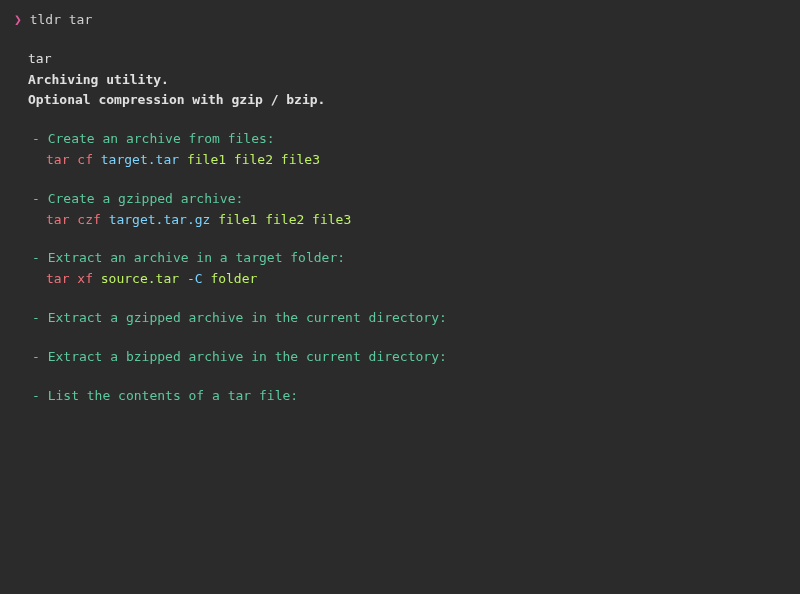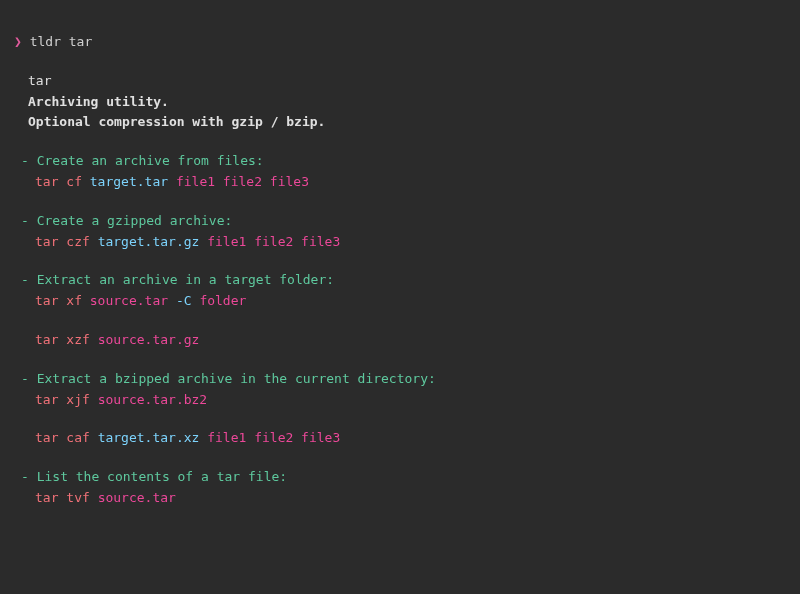--- a/index.html
+++ b/index.html
@@ -12,61 +12,60 @@
       font-family: "Menlo", "Monaco", "Consolas", monospace;
       font-size: 13px;
       line-height: 1.6;
       color: #e0e0e0;
       padding: 10px 14px;
       width: 800px;
       height: 594px;
     }
     .prompt-line {
       margin-bottom: 18px;
-      margin-top: 22px;
     }
     .prompt-symbol {
       color: #e05a9c;
       font-weight: bold;
     }
     .prompt-command {
       color: #d0d0d0;
     }
     .header-block {
       margin-left: 14px;
       margin-bottom: 18px;
     }
     .header-title {
       color: #e0e0e0;
     }
     .header-desc {
       color: #e0e0e0;
       font-weight: bold;
     }
     .entry {
-      margin-left: 7px;
+      margin-left: 18px;
       margin-bottom: 18px;
     }
     .entry-desc {
       color: #5ec99e;
     }
     .entry-bullet {
       color: #5ec99e;
     }
     .entry-cmd-line {
       margin-left: 14px;
     }
     .cmd-red {
       color: #f07178;
     }
     .cmd-blue {
       color: #7dd3fc;
     }
     .cmd-white {
-      color: #ec4899;
+      color: #bef264;
     }
   </style>
 </head>
 <body>
 
 <div class="prompt-line">
   <span class="prompt-symbol">❯</span>
   <span class="prompt-command">tldr tar</span>
 </div>
 
@@ -110,51 +109,34 @@
   <div class="entry-cmd-line">
     <span class="cmd-red">tar</span>
     <span class="cmd-red">xf</span>
     <span class="cmd-white">source.tar</span>
     <span class="cmd-blue">-C</span>
     <span class="cmd-white">folder</span>
   </div>
 </div>
 
 <div class="entry">
-  <div class="entry-cmd-line">
-    <span class="cmd-red">tar</span>
-    <span class="cmd-red">xzf</span>
-    <span class="cmd-white">source.tar.gz</span>
+  <div>
+    <span class="entry-bullet">-</span>
+    <span class="entry-desc">Extract a gzipped archive in the current directory:</span>
   </div>
 </div>
 
 <div class="entry">
   <div>
     <span class="entry-bullet">-</span>
     <span class="entry-desc">Extract a bzipped archive in the current directory:</span>
   </div>
-  <div class="entry-cmd-line">
-    <span class="cmd-red">tar</span>
-    <span class="cmd-red">xjf</span>
-    <span class="cmd-white">source.tar.bz2</span>
-  </div>
 </div>
 
 <div class="entry">
-  <div class="entry-cmd-line">
-    <span class="cmd-red">tar</span>
-    <span class="cmd-red">caf</span>
-    <span class="cmd-blue">target.tar.xz</span>
-    <span class="cmd-white">file1 file2 file3</span>
-  </div>
 </div>
 
 <div class="entry">
   <div>
     <span class="entry-bullet">-</span>
     <span class="entry-desc">List the contents of a tar file:</span>
   </div>
-  <div class="entry-cmd-line">
-    <span class="cmd-red">tar</span>
-    <span class="cmd-red">tvf</span>
-    <span class="cmd-white">source.tar</span>
-  </div>
 </div>
 
 </body></html>

